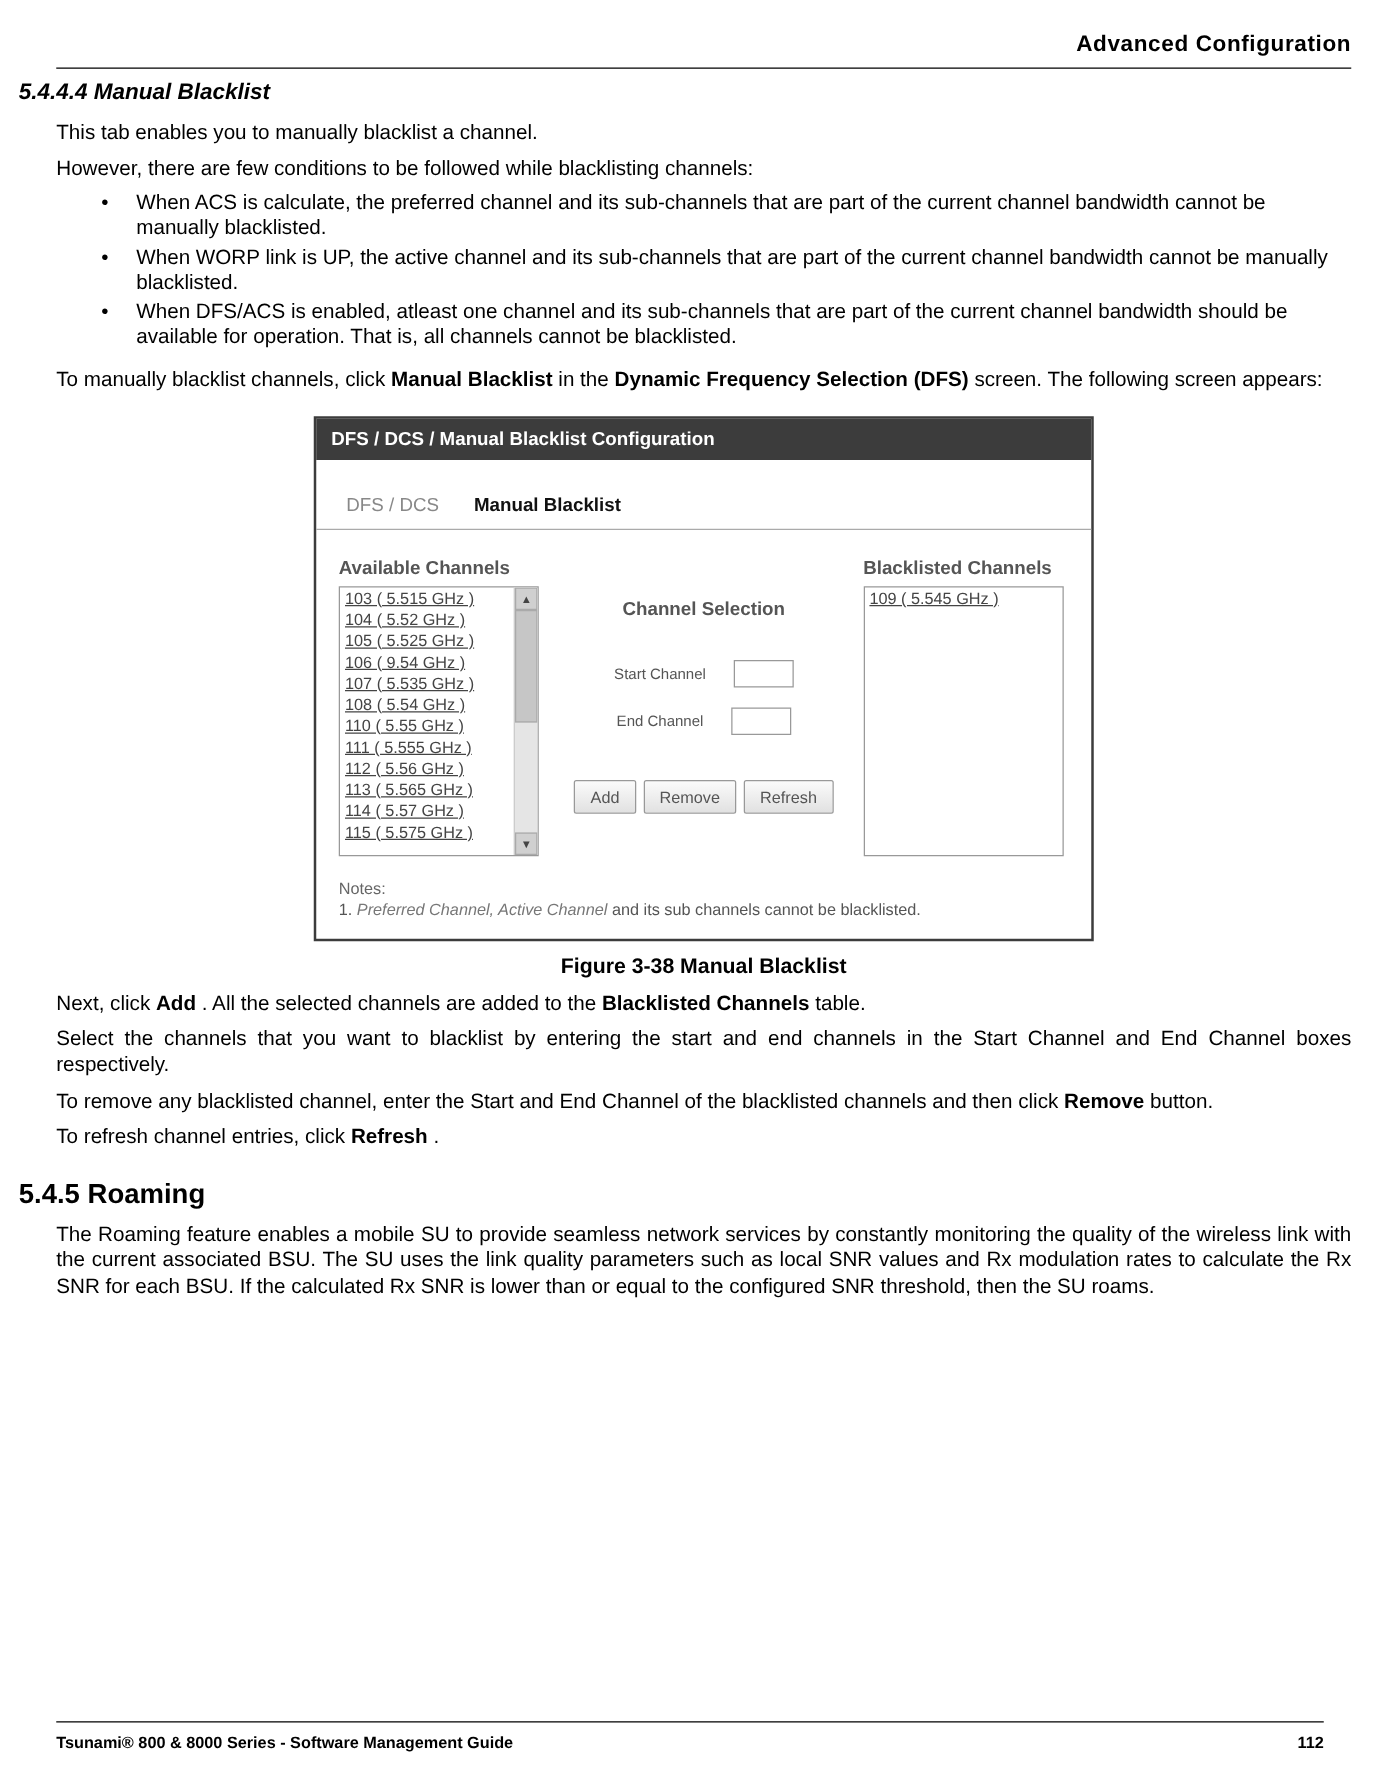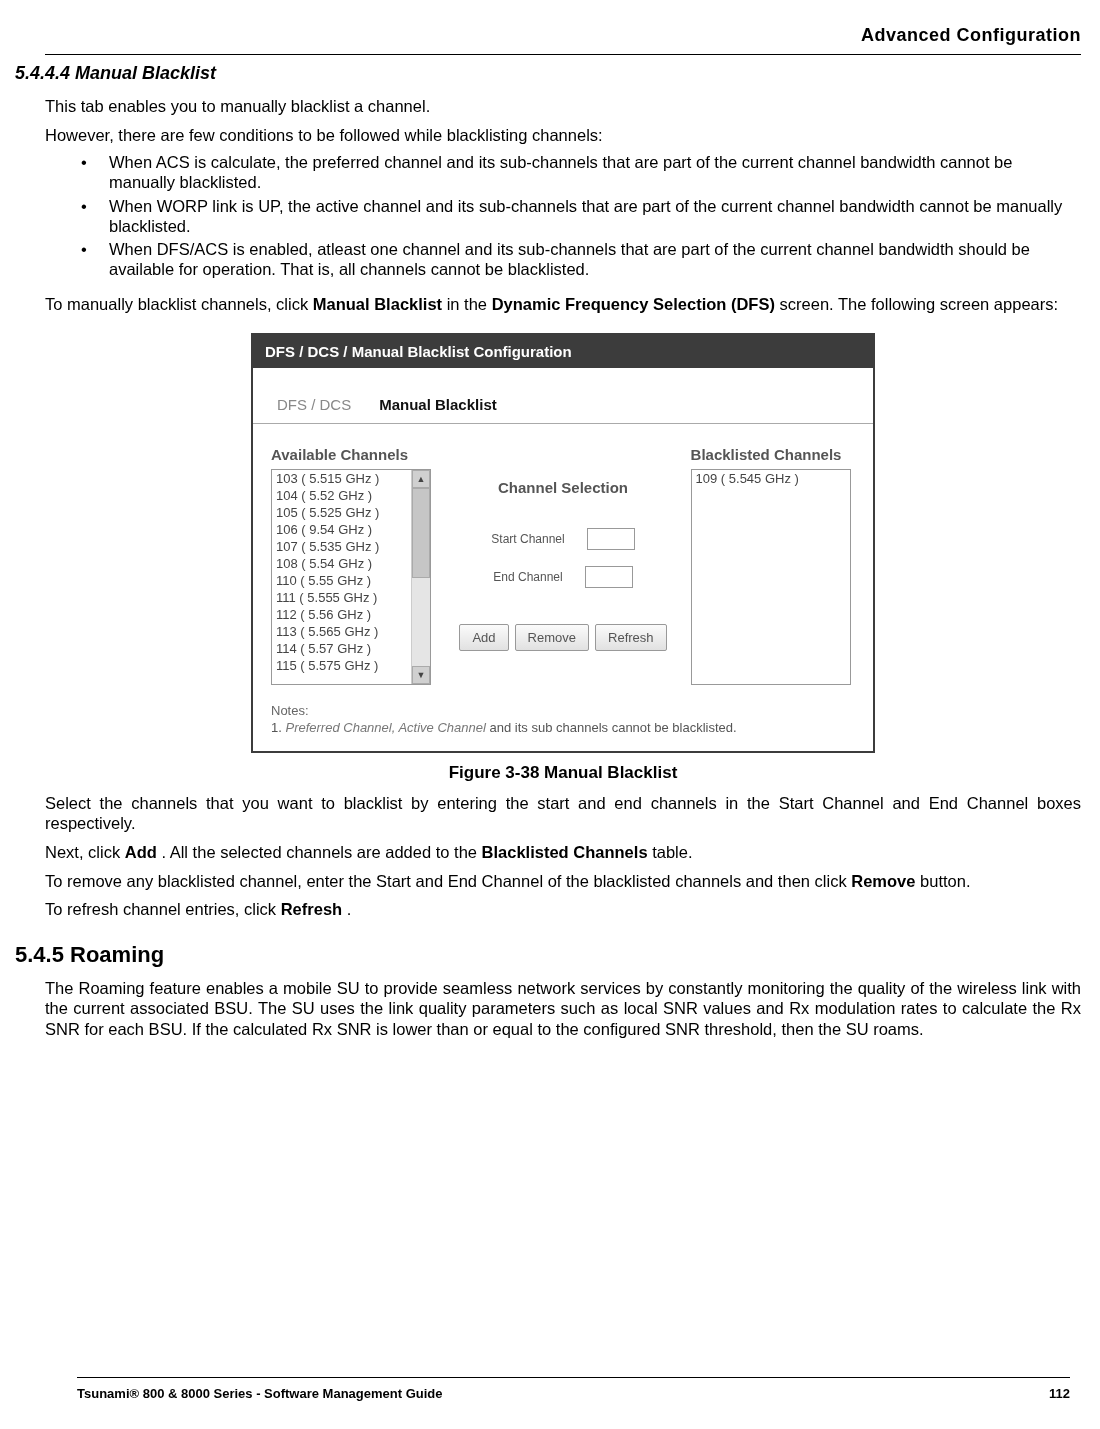--- a/index.html
+++ b/index.html
@@ -137,20 +137,21 @@
       color: #444;
       box-sizing: border-box;
     }
     .listbox-inner {
       flex: 1;
       overflow: hidden;
     }
     .list-item {
       padding: 1px 4px;
       white-space: nowrap;
+      text-decoration: underline;
     }
     .scrollbar {
       width: 18px;
       background: #e5e5e5;
       border-left: 1px solid #ccc;
       display: flex;
       flex-direction: column;
       align-items: center;
       justify-content: space-between;
     }
@@ -232,22 +233,21 @@
       margin-left: -30px;
       font-weight: bold;
       font-size: 22px;
       margin-top: 22px;
       margin-bottom: 10px;
     }
     .footer {
       position: absolute;
       bottom: 28px;
       left: 45px;
-      right: 30px;
-      margin-left: 32px;
+      right: 41px;
     }
     .footer-row {
       display: flex;
       justify-content: space-between;
       font-size: 13px;
       font-weight: bold;
       color: #000;
       padding-top: 4px;
     }
     .hr-line-footer {
@@ -355,29 +355,29 @@
             <span>1.</span>
             <span class="italic">Preferred Channel, Active Channel</span>
             <span> and its sub channels cannot be blacklisted.</span>
           </div>
         </div>
       </div>
 
       <div class="figure-caption">Figure 3-38 Manual Blacklist</div>
     </div>
 
-    <p class="body-text">Select the channels that you want to blacklist by entering the start and end channels in the Start Channel and End Channel boxes respectively.</p>
-
     <p class="body-text">
       <span>Next, click </span>
       <strong>Add</strong>
       <span>. All the selected channels are added to the </span>
       <strong>Blacklisted Channels</strong>
       <span> table.</span>
     </p>
+
+    <p class="body-text">Select the channels that you want to blacklist by entering the start and end channels in the Start Channel and End Channel boxes respectively.</p>
 
     <p class="body-text">
       <span>To remove any blacklisted channel, enter the Start and End Channel of the blacklisted channels and then click </span>
       <strong>Remove</strong>
       <span> button.</span>
     </p>
 
     <p class="body-text">
       <span>To refresh channel entries, click </span>
       <strong>Refresh</strong>

